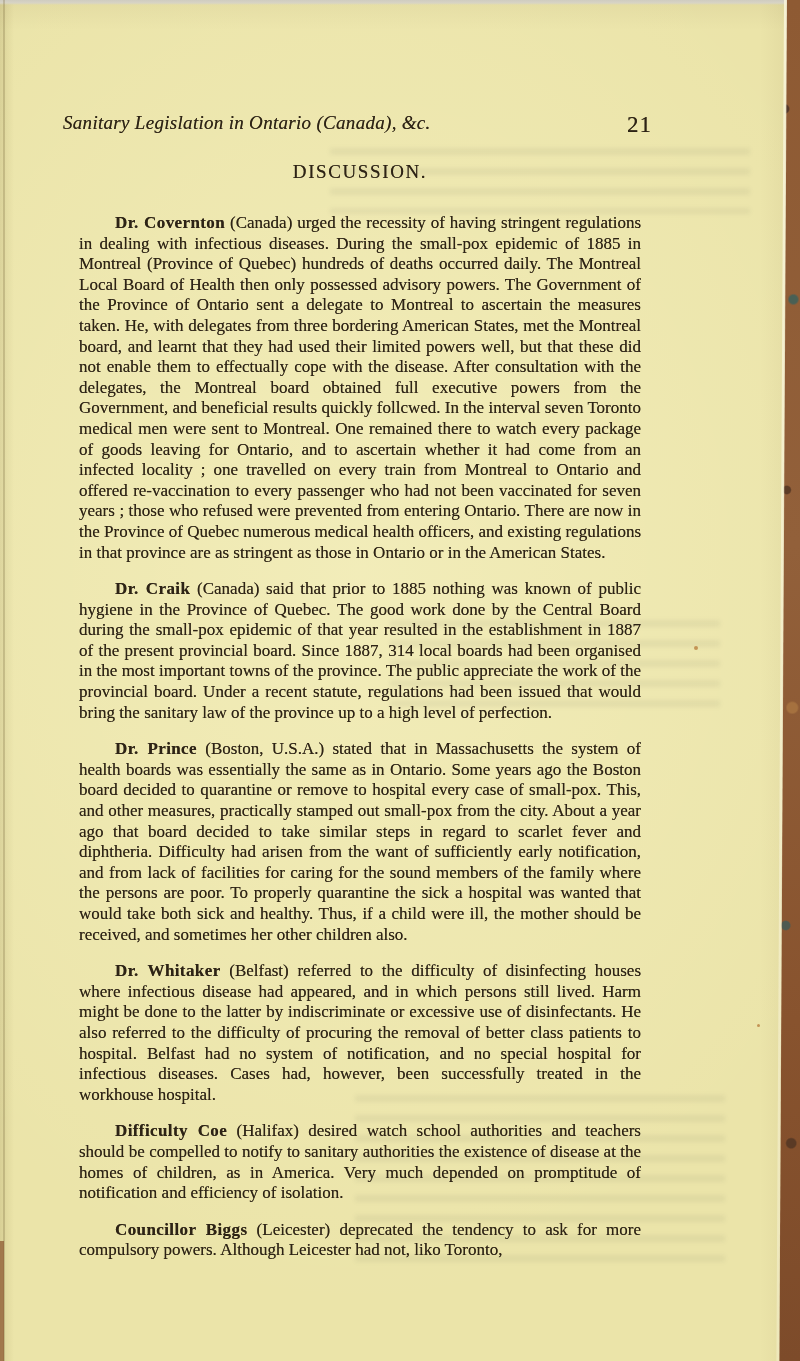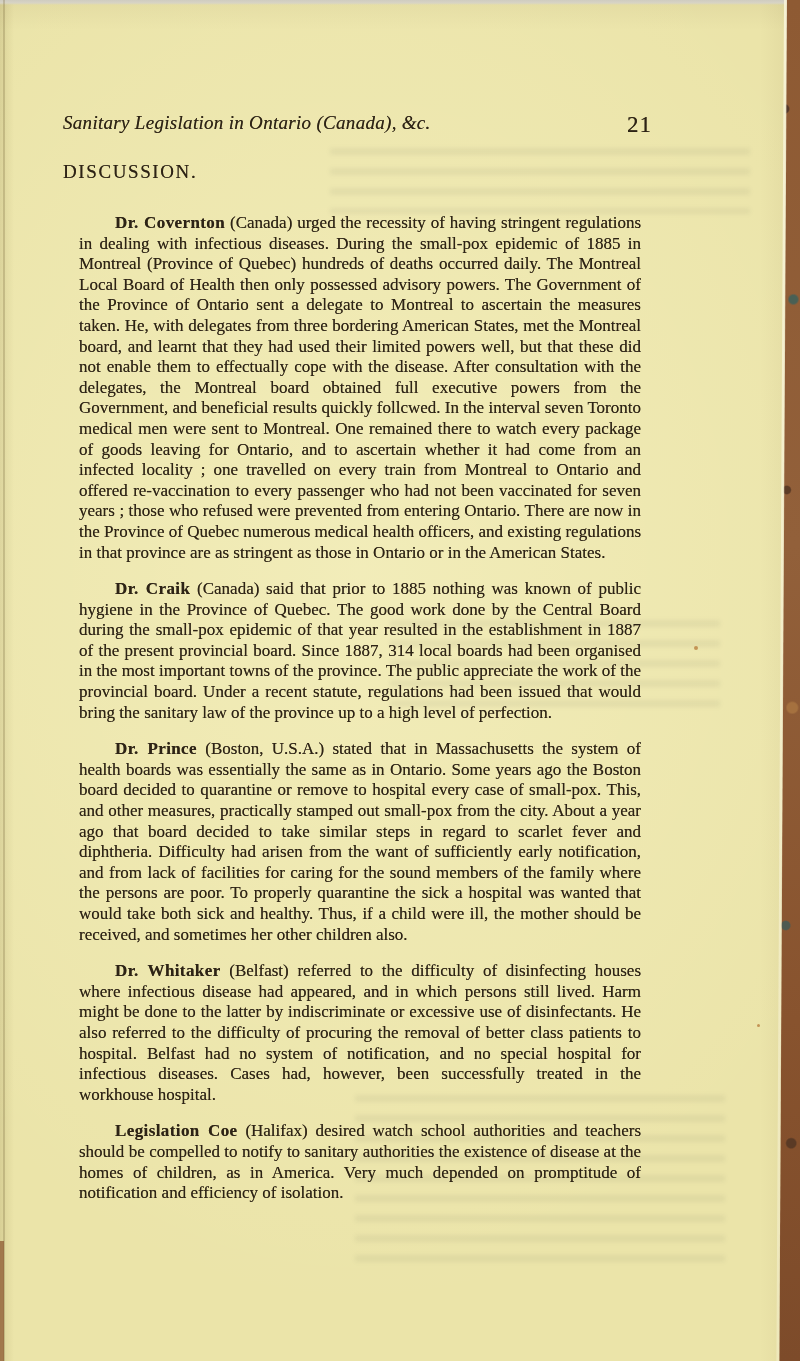--- a/index.html
+++ b/index.html
@@ -78,20 +78,21 @@
     letter-spacing:0.3px;
   }
   .page-number{
     position:absolute;top:112px;right:5px;
     font-style:normal;
     font-size:23px;
     letter-spacing:1px;
   }
   .section-heading{
     position:absolute;top:161px;left:0;width:100%;
+    text-align:center;
     font-size:19px;
     letter-spacing:1.6px;
   }
   .body-text{
     position:absolute;top:197px;left:0;width:100%;
     font-size:17px;
     line-height:20.6px;
     text-align:justify;
   }
   .para{margin:16px;text-indent:36px;}
@@ -126,18 +127,19 @@
     <div class="body-text ink">
 
       <p class="para"><span class="speaker">Dr. Covernton</span><span> (Canada) urged the recessity of having stringent regulations in dealing with infectious diseases. During the small-pox epidemic of 1885 in Montreal (Province of Quebec) hundreds of deaths occurred daily. The Montreal Local Board of Health then only possessed advisory powers. The Government of the Province of Ontario sent a delegate to Montreal to ascertain the measures taken. He, with delegates from three bordering American States, met the Montreal board, and learnt that they had used their limited powers well, but that these did not enable them to effectually cope with the disease. After consultation with the delegates, the Montreal board obtained full executive powers from the Government, and beneficial results quickly follcwed. In the interval seven Toronto medical men were sent to Montreal. One remained there to watch every package of goods leaving for Ontario, and to ascertain whether it had come from an infected locality ; one travelled on every train from Montreal to Ontario and offered re-vaccination to every passenger who had not been vaccinated for seven years ; those who refused were prevented from entering Ontario. There are now in the Province of Quebec numerous medical health officers, and existing regulations in that province are as stringent as those in Ontario or in the American States.</span></p>
 
       <p class="para"><span class="speaker">Dr. Craik</span><span> (Canada) said that prior to 1885 nothing was known of public hygiene in the Province of Quebec. The good work done by the Central Board during the small-pox epidemic of that year resulted in the establishment in 1887 of the present provincial board. Since 1887, 314 local boards had been organised in the most important towns of the province. The public appreciate the work of the provincial board. Under a recent statute, regulations had been issued that would bring the sanitary law of the province up to a high level of perfection.</span></p>
 
       <p class="para"><span class="speaker">Dr. Prince</span><span> (Boston, U.S.A.) stated that in Massachusetts the system of health boards was essentially the same as in Ontario. Some years ago the Boston board decided to quarantine or remove to hospital every case of small-pox. This, and other measures, practically stamped out small-pox from the city. About a year ago that board decided to take similar steps in regard to scarlet fever and diphtheria. Difficulty had arisen from the want of sufficiently early notification, and from lack of facilities for caring for the sound members of the family where the persons are poor. To properly quarantine the sick a hospital was wanted that would take both sick and healthy. Thus, if a child were ill, the mother should be received, and sometimes her other children also.</span></p>
 
       <p class="para"><span class="speaker">Dr. Whitaker</span><span> (Belfast) referred to the difficulty of disinfecting houses where infectious disease had appeared, and in which persons still lived. Harm might be done to the latter by indiscriminate or excessive use of disinfectants. He also referred to the difficulty of procuring the removal of better class patients to hospital. Belfast had no system of notification, and no special hospital for infectious diseases. Cases had, however, been successfully treated in the workhouse hospital.</span></p>
 
-      <p class="para"><span class="speaker">Legislation Coe</span><span> (Halifax) desired watch school authorities and teachers should be compelled to notify to sanitary authorities the existence of disease at the homes of children, as in America. Very much depended on promptitude of notification and efficiency of isolation.</span></p>
+      <p class="para"><span class="speaker">Difficulty Coe</span><span> (Halifax) desired watch school authorities and teachers should be compelled to notify to sanitary authorities the existence of disease at the homes of children, as in America. Very much depended on promptitude of notification and efficiency of isolation.</span></p>
 
+      <p class="para"><span class="speaker">Councillor Biggs</span><span> (Leicester) deprecated the tendency to ask for more compulsory powers. Although Leicester had not, liko Toronto,</span></p>
 
     </div>
   </div>
 </div>
 
 </body></html>

